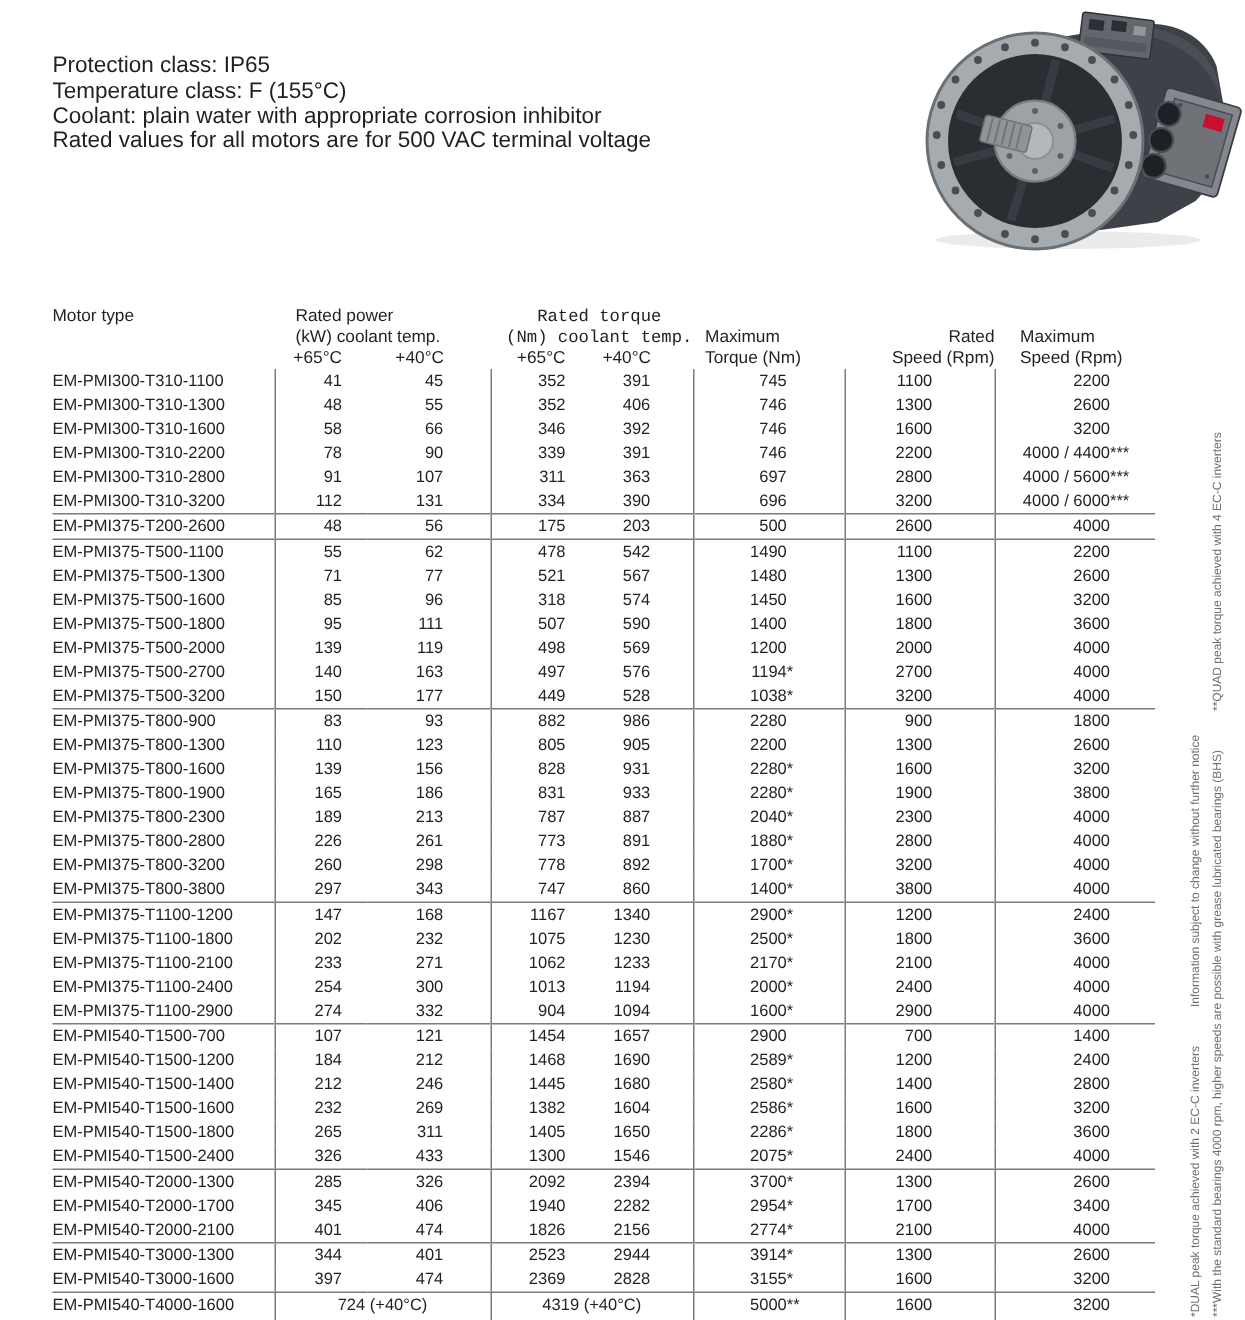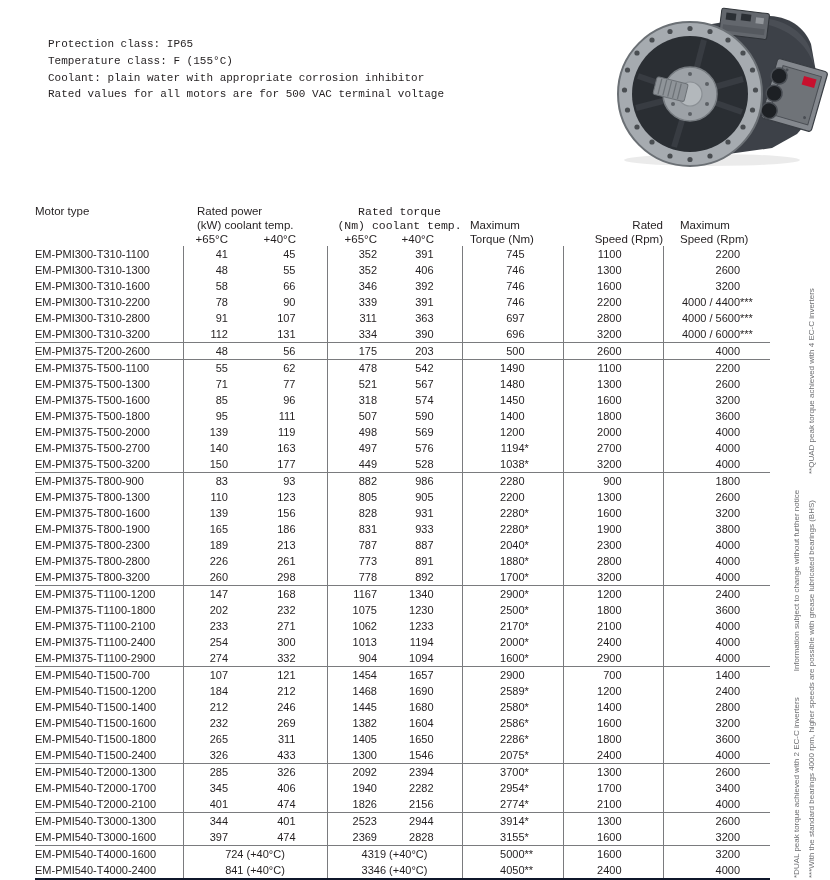--- a/index.html
+++ b/index.html
@@ -1,21 +1,21 @@
 <!DOCTYPE html>
 <html><head>
 <meta charset="utf-8">
 <style>
   html,body{margin:0;padding:0;background:#fff;}
   .page{
     position:relative;width:830px;height:880px;background:#ffffff;overflow:hidden;
     font-family:"Liberation Sans",sans-serif;color:#231f20;
   }
   
-  .info{position:absolute;left:48px;top:36px;font-size:11px;line-height:16.8px;font-family:Liberation Mono, monospace;}
+  .info{position:absolute;left:35px;top:36px;font-size:15px;line-height:16.8px;}
   
   .photo{position:absolute;left:600px;top:6px;width:228px;height:164px;}
   
   .sheet{position:absolute;left:35px;top:172px;}
   table{border-collapse:collapse;table-layout:fixed;width:735px;margin-top:32px;}
   td{padding:0;font-size:11px;height:16px;white-space:nowrap;color:#231f20;vertical-align:middle;}
   thead td{font-size:11.5px;height:14px;vertical-align:bottom;line-height:13px;}
   .left{text-align:left;}
   .br{border-right:1px solid #7a7b7e;}
   tr.grp td{border-top:1px solid #7a7b7e;}
@@ -387,20 +387,30 @@
           <tr>
             <td class="left br">EM-PMI375-T800-3200</td>
             <td class="c-p65">260</td>
             <td class="c-p40 br">298</td>
             <td class="c-t65">778</td>
             <td class="c-t40 br">892</td>
             <td class="c-maxt br">1700<span class="ast">*</span></td>
             <td class="c-rspd br">3200</td>
             <td class="c-mspd">4000</td>
           </tr>
+          <tr>
+            <td class="left br">EM-PMI375-T800-3800</td>
+            <td class="c-p65">297</td>
+            <td class="c-p40 br">343</td>
+            <td class="c-t65">747</td>
+            <td class="c-t40 br">860</td>
+            <td class="c-maxt br">1400<span class="ast">*</span></td>
+            <td class="c-rspd br">3800</td>
+            <td class="c-mspd">4000</td>
+          </tr>
           <tr class="grp">
             <td class="left br">EM-PMI375-T1100-1200</td>
             <td class="c-p65">147</td>
             <td class="c-p40 br">168</td>
             <td class="c-t65">1167</td>
             <td class="c-t40 br">1340</td>
             <td class="c-maxt br">2900<span class="ast">*</span></td>
             <td class="c-rspd br">1200</td>
             <td class="c-mspd">2400</td>
           </tr>

